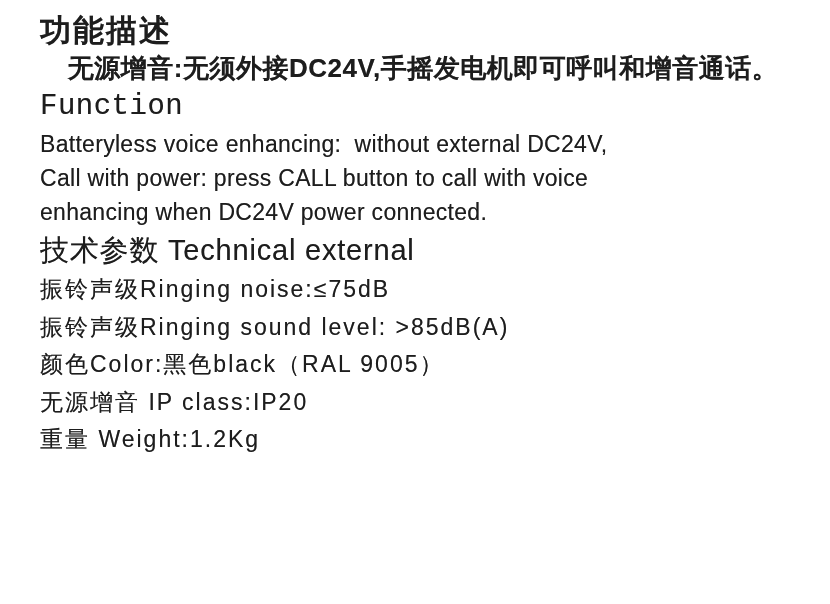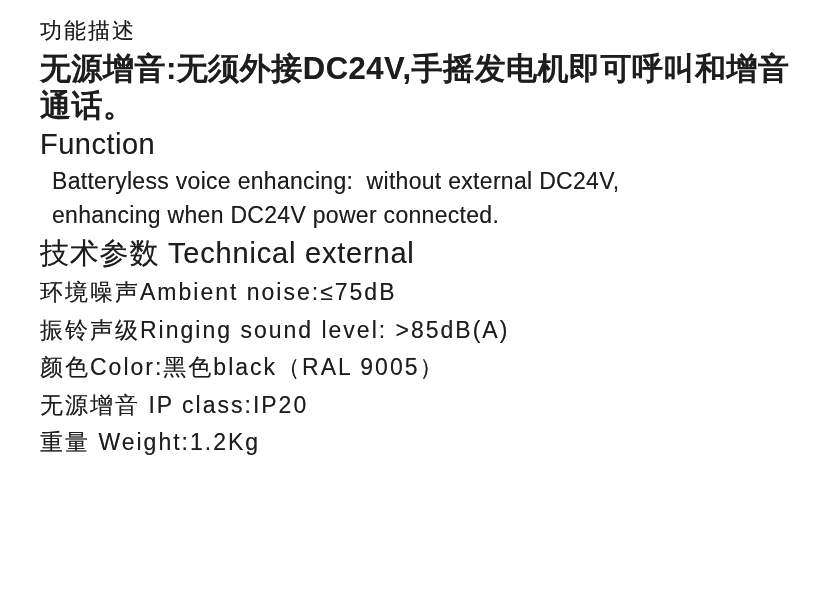--- a/index.html
+++ b/index.html
@@ -6,44 +6,45 @@
   html, body { width: 830px; height: 604px; overflow: hidden; }
   body {
     background: #ffffff;
     color: #1d1d1d;
     font-family: "Liberation Sans", "DejaVu Sans", sans-serif;
     text-shadow: 0 0 0.6px rgba(40,40,40,0.55); 
   }
   .page { padding: 12px 24px 0 40px; }
 
   .h-zh {
-    font-size: 22px;
-    font-weight: 400;
+    font-size: 31px;
+    font-weight: 700;
     line-height: 38px;
     letter-spacing: 2px;
   }
   .zh {
-    font-size: 31px;
+    font-size: 26px;
     font-weight: 600;
     line-height: 37px;
     letter-spacing: 0.5px;
+    text-align: center;
   }
   .h-en {
     font-size: 29px;
     font-weight: 400;
     line-height: 40px;
     letter-spacing: 0.5px;
+    font-family: Liberation Mono, monospace;
   }
   .en {
     font-size: 23px;
     font-weight: 400;
     line-height: 34px;
     letter-spacing: 0.3px;
     white-space: pre; 
-    margin-left: 12px;
   }
   .h-tech {
     font-size: 29px;
     font-weight: 400;
     line-height: 42px;
     letter-spacing: 0.8px;
   }
   .param {
     font-size: 23px;
     font-weight: 400;
@@ -58,23 +59,24 @@
 <div class="page">
 
   <h1 class="h-zh">功能描述</h1>
 
   <p class="zh">无源增音:无须外接DC24V,手摇发电机即可呼叫和增音通话。</p>
 
 
   <h2 class="h-en">Function</h2>
 
   <p class="en">Batteryless voice enhancing:  without external DC24V,</p>
+  <p class="en">Call with power: press CALL button to call with voice</p>
   <p class="en">enhancing when DC24V power connected.</p>
 
   <h2 class="h-tech">技术参数 Technical external</h2>
 
-  <p class="param">环境噪声Ambient noise:≤75dB</p>
+  <p class="param">振铃声级Ringing noise:≤75dB</p>
   <p class="param">振铃声级Ringing sound level: &gt;85dB(A)</p>
   <p class="param">颜色Color:黑色black（RAL 9005）</p>
   <p class="param">无源增音 IP class:IP20</p>
   <p class="param">重量 Weight:1.2Kg</p>
 
 </div>
 
 </body></html>

